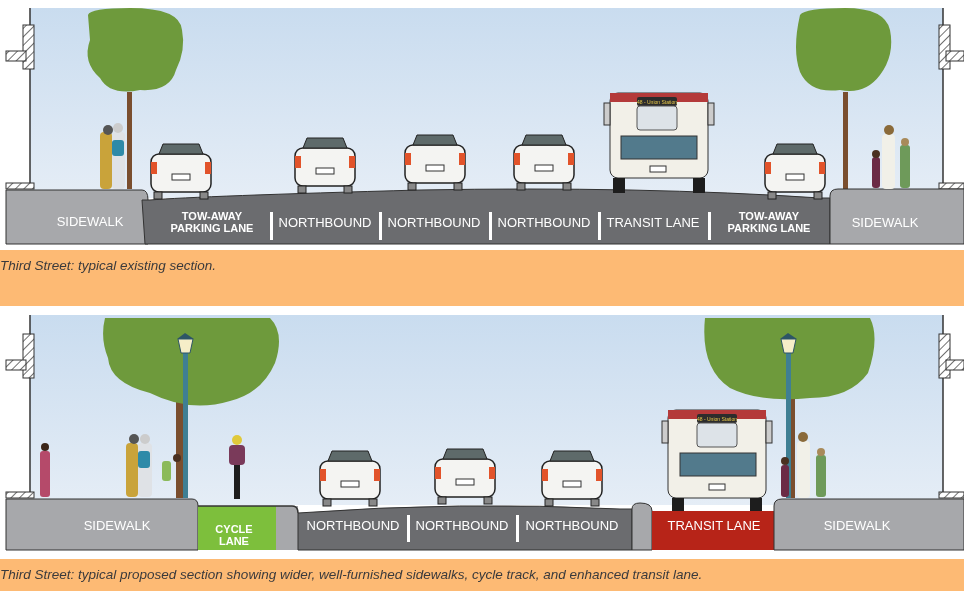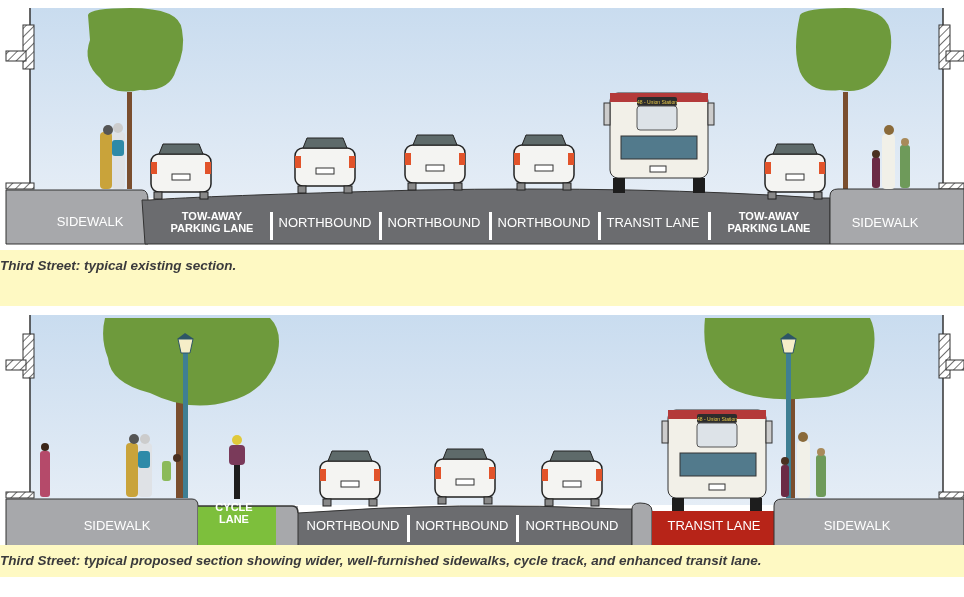--- a/index.html
+++ b/index.html
@@ -1,23 +1,23 @@
 <!DOCTYPE html>
 <html><head>
 <meta charset="utf-8">
 <style>
   html, body { margin:0; padding:0; }
   body { width:964px; height:597px; background:#ffffff; position:relative; overflow:hidden; font-family:"Liberation Sans", sans-serif; }
   .panel { position:absolute; left:0; width:964px; }
   #panel-existing { top:0; height:250px; }
   #panel-proposed { top:313px; height:242px; }
   .scene { position:absolute; left:0; top:0; }
-  .caption-band { position:absolute; left:0; width:964px; background:#fef9c3;font-weight:bold; }
+  .caption-band { position:absolute; left:0; width:964px; background:#fdba74; }
   #cap1 { top:250px; height:56px; }
-  #cap2 { top:545px; height:32px; }
+  #cap2 { top:559px; height:32px; }
   .caption { position:absolute; left:0; top:8px; font-style:italic; font-size:13.5px; color:#3a3a3c; white-space:nowrap; }
   .lane-label { position:absolute; color:#ffffff; font-size:13px; text-align:center; line-height:13px; white-space:nowrap; transform:translateX(-50%); }
   .lane-label.small { font-size:11px; line-height:12px;font-weight:bold; }
   .divider { position:absolute; width:3px; background:#ffffff; }
 </style>
 </head>
 <body>
 
 <div class="panel" id="panel-existing">
   <svg class="scene" width="964" height="250" viewBox="0 0 964 250">
@@ -277,21 +277,21 @@
       <rect x="680" y="140" width="76" height="23" fill="#527a8c" stroke="#333"></rect>
       <rect x="709" y="171" width="16" height="6" fill="#fff" stroke="#333"></rect>
       <rect x="672" y="185" width="12" height="13" fill="#1d1d1d"></rect>
       <rect x="750" y="185" width="12" height="13" fill="#1d1d1d"></rect>
       <rect x="662" y="108" width="6" height="22" fill="#ccc" stroke="#333"></rect>
       <rect x="766" y="108" width="6" height="22" fill="#ccc" stroke="#333"></rect>
     </g>
   </svg>
   <div>
     <div class="lane-label" style="left:117px;top:206px;">SIDEWALK</div>
-    <div class="lane-label small" style="left:234px;top:188px;"><span>CYCLE</span><br><span>LANE</span></div>
+    <div class="lane-label small" style="left:234px;top:210px;"><span>CYCLE</span><br><span>LANE</span></div>
     <div class="lane-label" style="left:353px;top:206px;">NORTHBOUND</div>
     <div class="divider" style="left:407px;top:202px;height:27px;"></div>
     <div class="lane-label" style="left:462px;top:206px;">NORTHBOUND</div>
     <div class="divider" style="left:516px;top:202px;height:27px;"></div>
     <div class="lane-label" style="left:572px;top:206px;">NORTHBOUND</div>
     <div class="lane-label" style="left:714px;top:206px;">TRANSIT LANE</div>
     <div class="lane-label" style="left:857px;top:206px;">SIDEWALK</div>
   </div>
 </div>
 <div class="caption-band" id="cap2">

